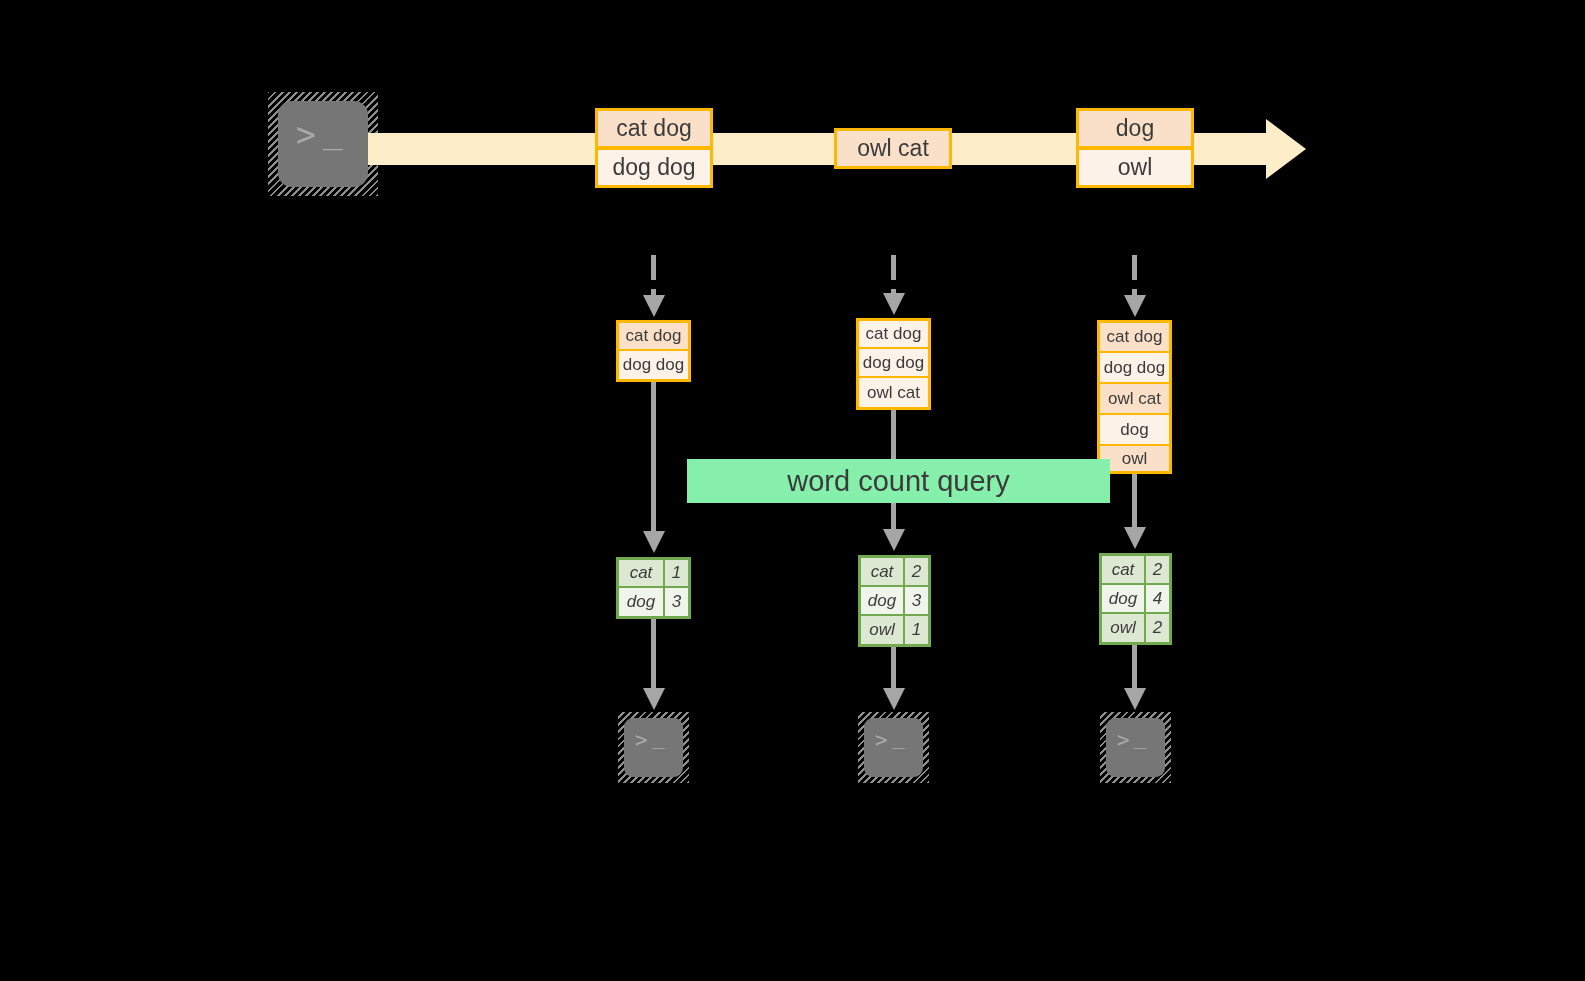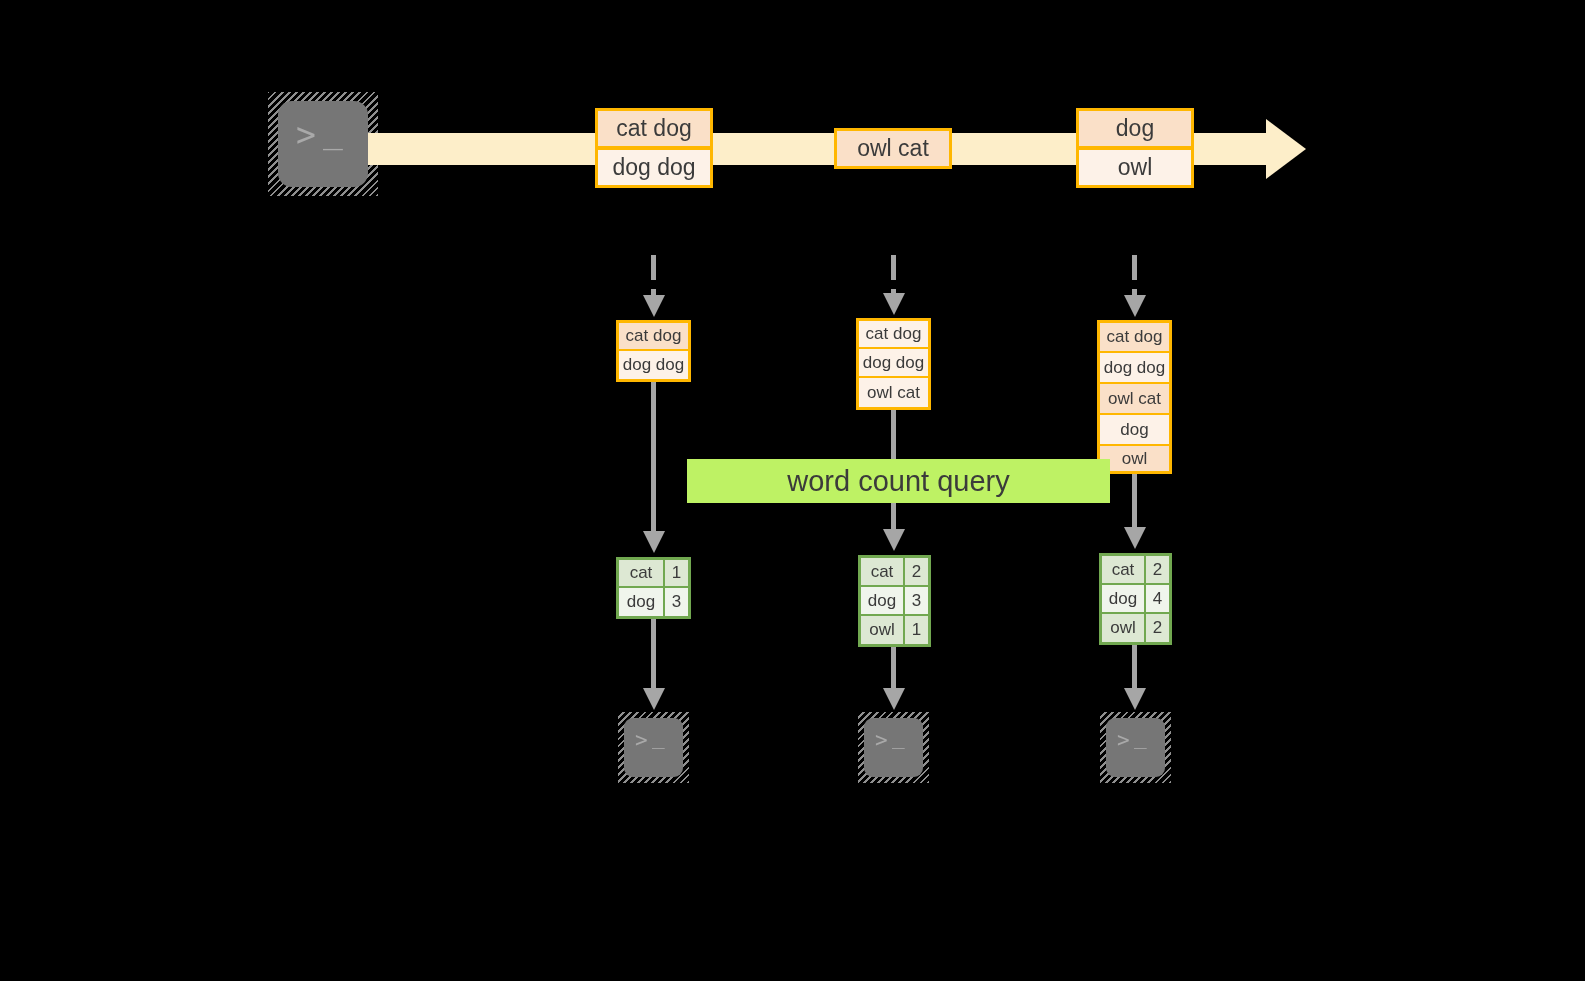--- a/index.html
+++ b/index.html
@@ -92,20 +92,21 @@
   
   .gtable {
     position: absolute;
     border: 3px solid #71a850;
     box-sizing: border-box;
   }
   .gtable .grow {
     display: flex;
     box-sizing: border-box;
     border-bottom: 2px solid #71a850;
+    font-style: italic;
   }
   .gtable .grow:last-child { border-bottom: none; }
   .gtable .gcell {
     box-sizing: border-box;
     display: flex;
     align-items: center;
     justify-content: center;
     color: #3b3b3b;
     font-size: 17px;
   }
@@ -134,21 +135,21 @@
     position: absolute;
     width: 0; height: 0;
     border-left: 11px solid transparent;
     border-right: 11px solid transparent;
     border-top: 22px solid #a6a6a6;
   }
 
   
   .qlabel {
     position: absolute;
-    background: #bef264;
+    background: #86efac;
     display: flex;
     align-items: center;
     justify-content: center;
     color: #3b3b3b;
     white-space: nowrap;
     text-align: right;
   }
 </style>
 </head>
 <body>

